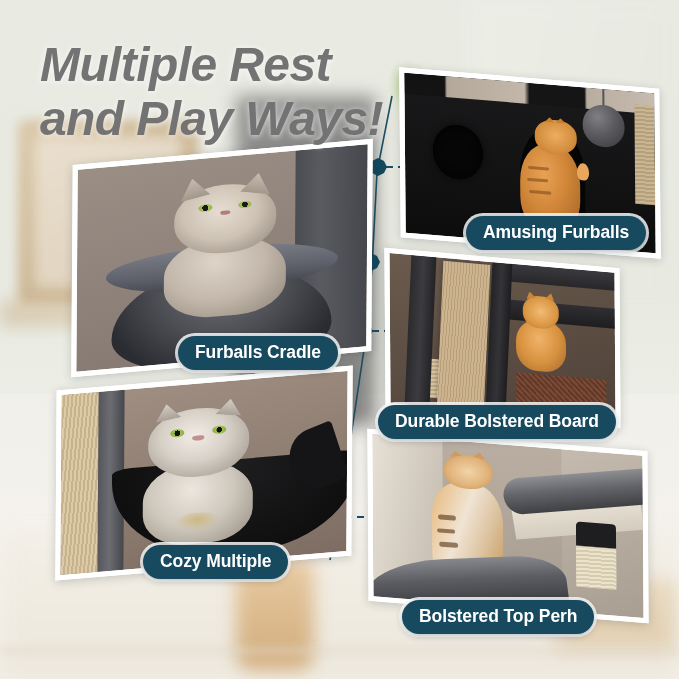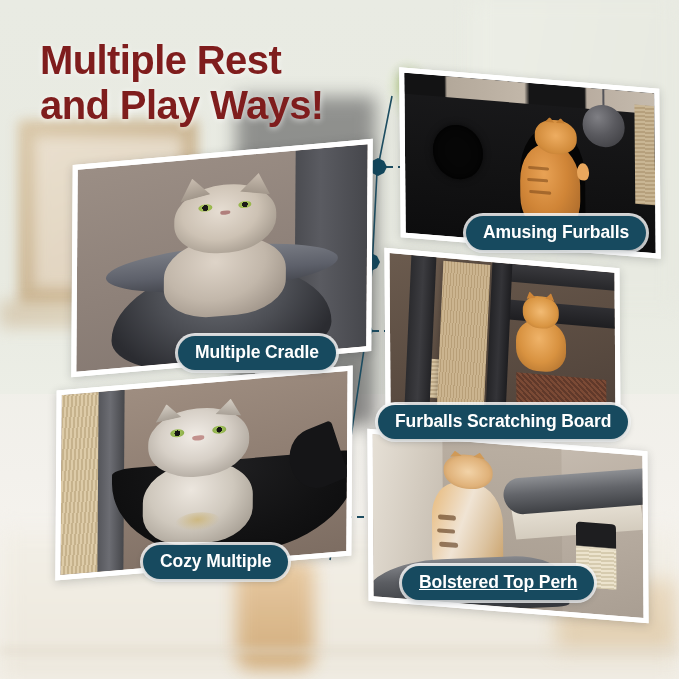--- a/index.html
+++ b/index.html
@@ -79,26 +79,27 @@
   }
   .bg-curtain {
     position:absolute; left:470px; top:0; width:210px; height:300px;
     background:linear-gradient(100deg,#eceee6 0%,#e7e9e0 100%);
     filter:blur(10px);
   }
 
   
   .headline {
     position:absolute; left:40px; top:38px;
-    color:#7f1d1d;
-    font-size:40px; line-height:1.12;
+    color:#737373;
+    font-size:48px; line-height:1.12;
     font-weight:700; letter-spacing:-0.6px;
     text-shadow:0 1px 6px rgba(255,255,255,.75);
     white-space:pre-line;
     z-index:12;
+    font-style:italic;
   }
 
   
   .connector { position:absolute; inset:0; z-index:8; pointer-events:none; }
 
   
   .tile {
     position:absolute;
     background:#fff;
     box-shadow:0 2px 10px rgba(40,45,50,.22);
@@ -395,21 +396,21 @@
     letter-spacing:-0.1px;
     padding:6px 17px 7px;
     white-space:nowrap;
     box-shadow:0 2px 7px rgba(20,35,45,.3), 0 0 0 3px rgba(255,255,255,.85);
     z-index:20;
   }
   .p-cradle  { left:178px; top:336px; }
   .p-furball { left:466px; top:216px; }
   .p-scratch { left:378px; top:405px; }
   .p-hammock { left:143px; top:545px; }
-  .p-perch   { left:402px; top:566px;text-decoration:underline; }
+  .p-perch   { left:402px; top:600px; }
 </style>
 </head>
 <body>
 
 <div class="bg">
   <div class="bg-base"></div>
   <div class="bg-wall"></div>
   <div class="bg-curtain"></div>
   <div class="bg-frame"></div>
   <div class="bg-frame-inner"></div>
@@ -541,17 +542,17 @@
       </div>
       <div class="bp-head">
         <div class="bp-ear-l"></div>
         <div class="bp-ear-r"></div>
       </div>
     </div>
     <div class="bp-bolster"></div>
   </div>
 </div>
 
-<div class="pill p-cradle">Multiple Cradle</div>
+<div class="pill p-cradle">Furballs Cradle</div>
 <div class="pill p-furball">Amusing Furballs</div>
-<div class="pill p-scratch">Furballs Scratching Board</div>
+<div class="pill p-scratch">Durable Bolstered Board</div>
 <div class="pill p-hammock">Cozy Multiple</div>
 <div class="pill p-perch">Bolstered Top Perh</div>
 
 </body></html>

